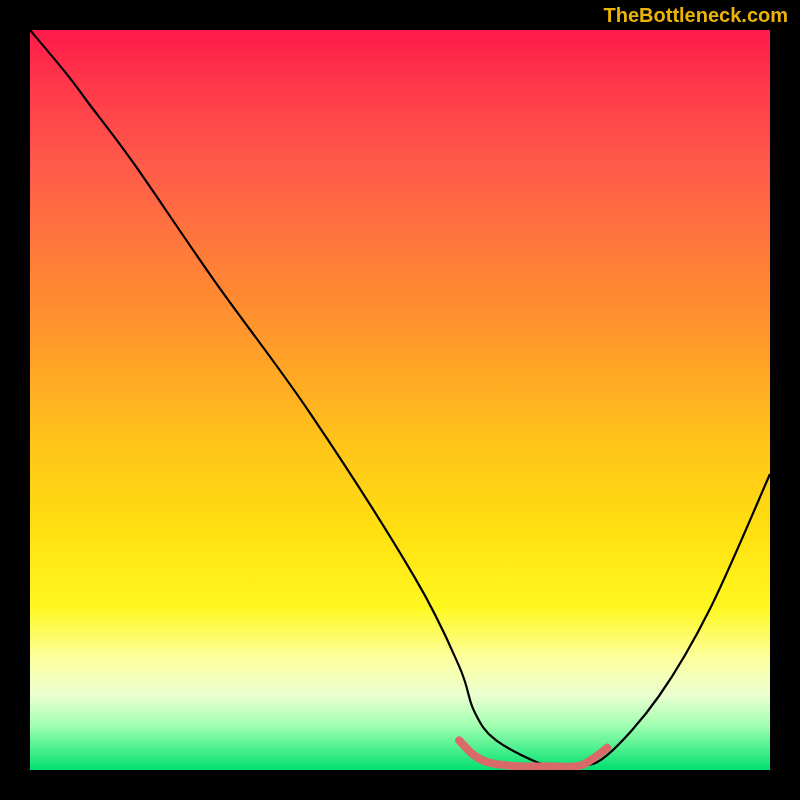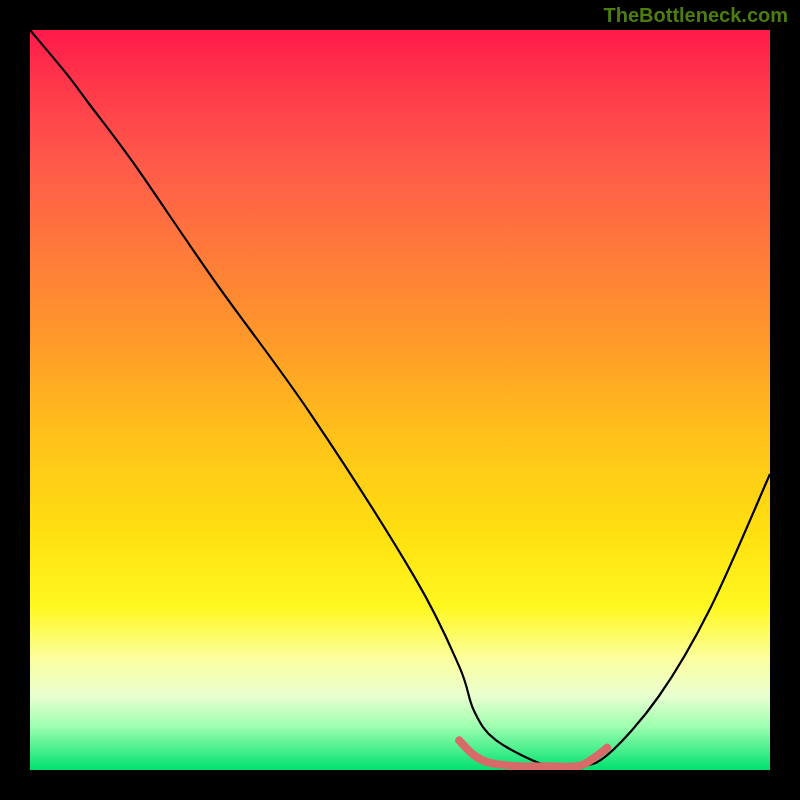--- a/index.html
+++ b/index.html
@@ -7,21 +7,21 @@
     width: 800px;
     height: 800px;
     background: #000;
     position: relative;
     font-family: Arial, sans-serif;
   }
   .watermark {
     position: absolute;
     top: 4px;
     right: 12px;
-    color: #4d7c0f;
+    color: #eab308;
     font-size: 20px;
     font-weight: bold;
     z-index: 10;
   }
   .plot-area {
     position: absolute;
     top: 30px;
     left: 30px;
     width: 740px;
     height: 740px;

